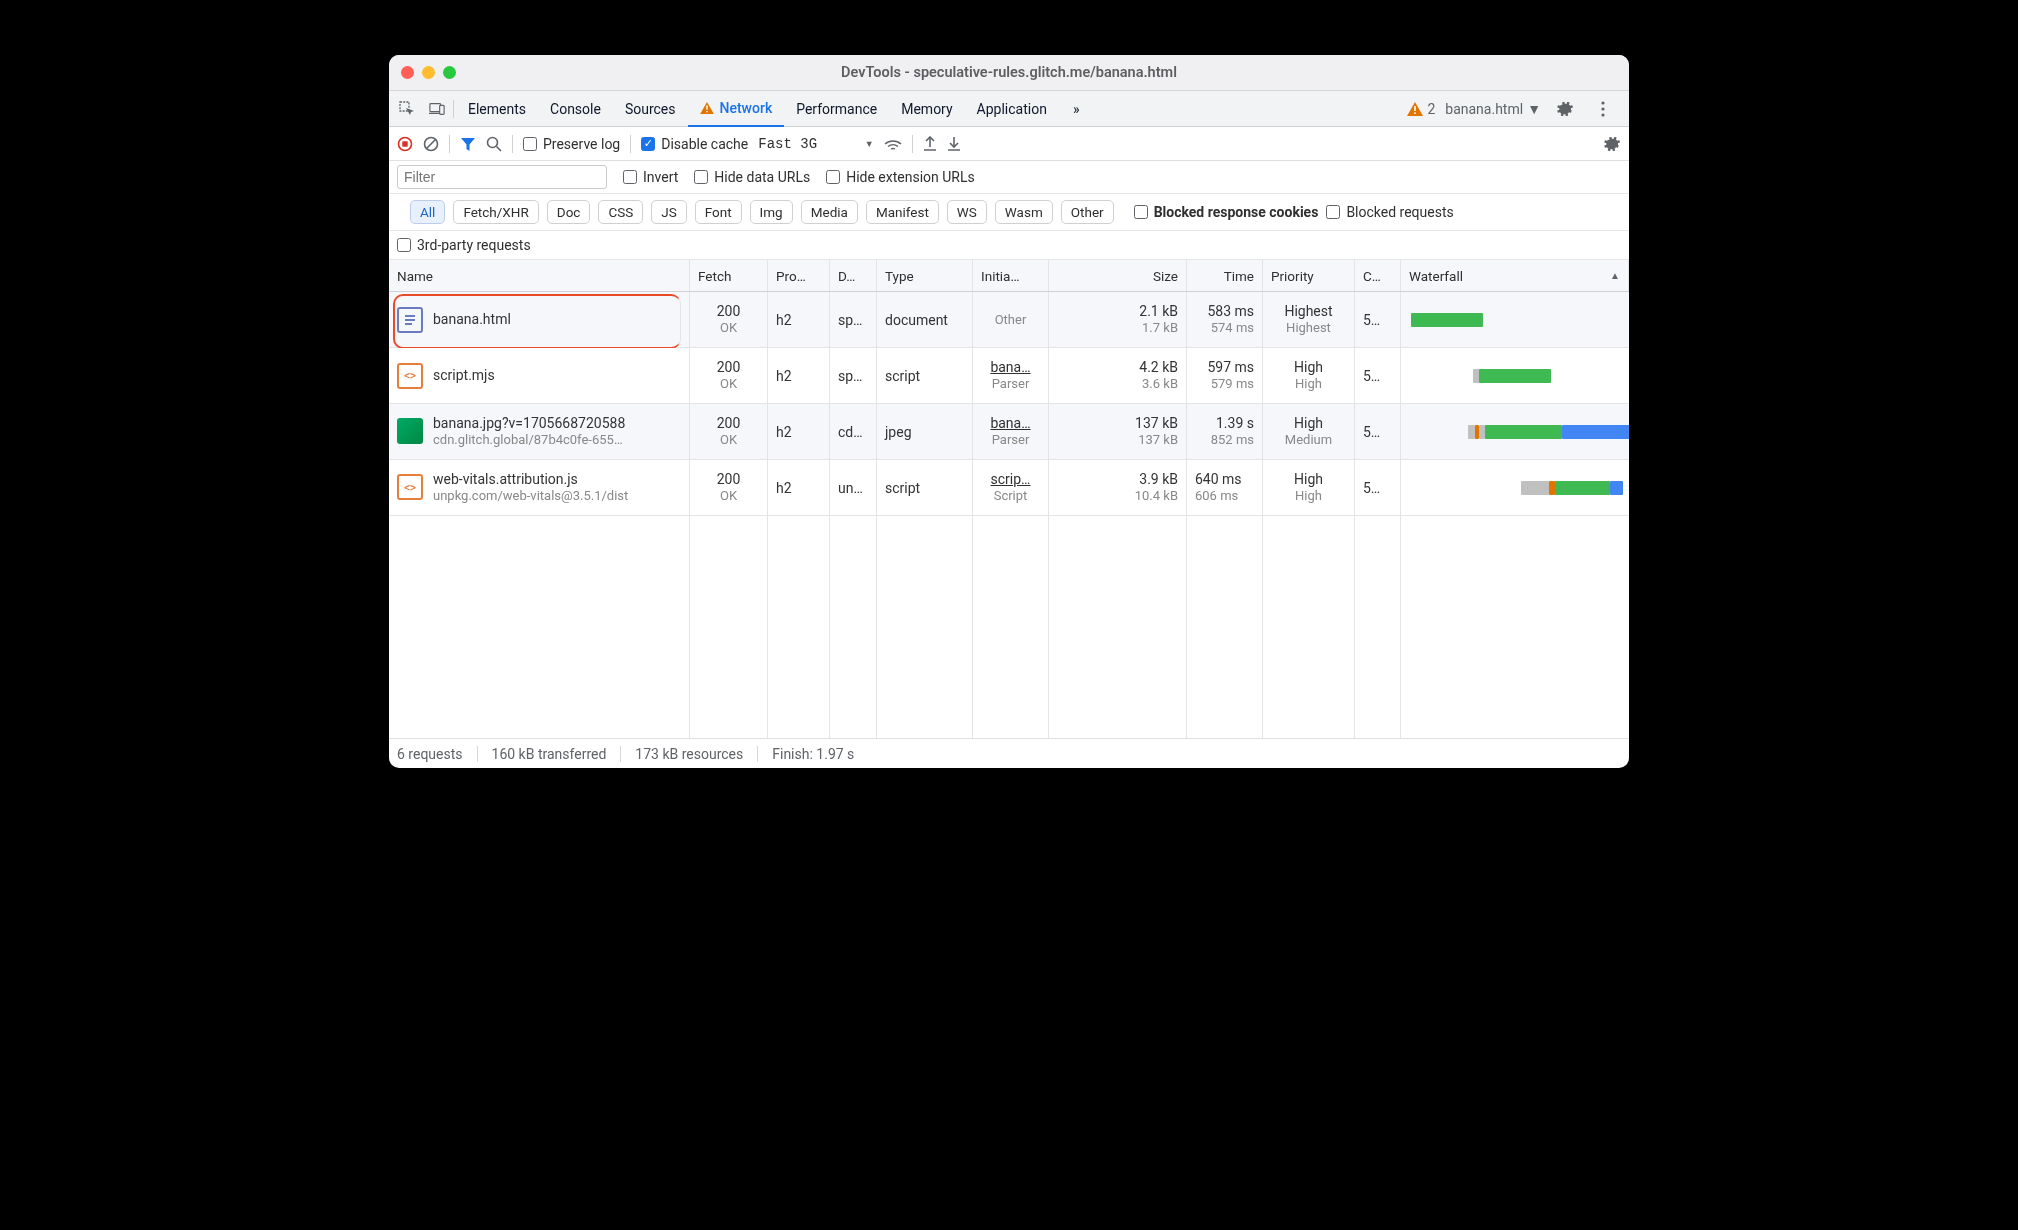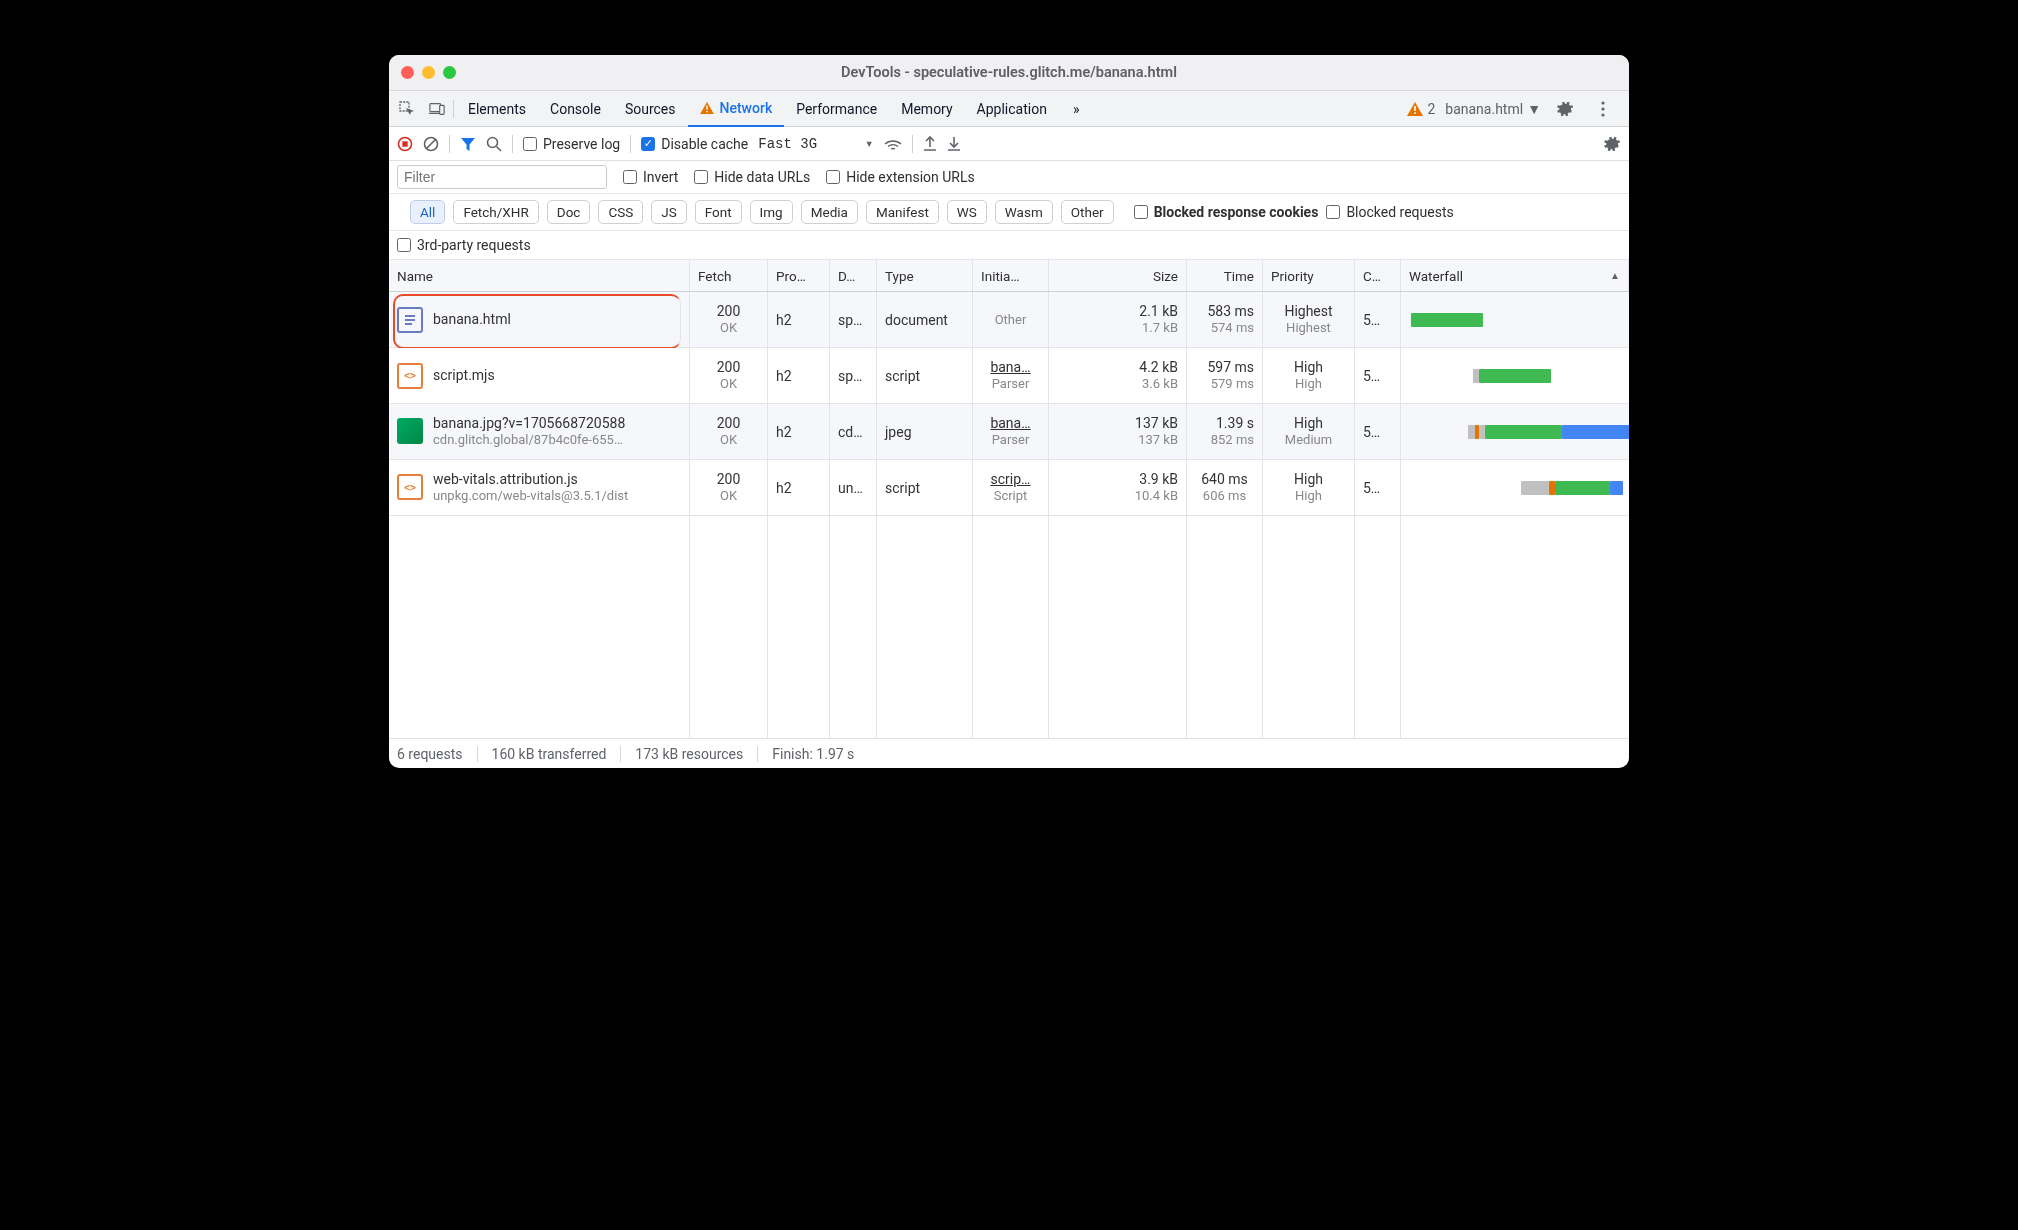--- a/index.html
+++ b/index.html
@@ -528,21 +528,21 @@
         <div class="col-domain">un…</div>
         <div class="col-type">script</div>
         <div class="col-initiator two-line">
           <div><span class="initiator-link">scrip…</span></div>
           <div class="sub">Script</div>
         </div>
         <div class="col-size two-line" style="align-items: flex-end;">
           <div>3.9 kB</div>
           <div class="sub">10.4 kB</div>
         </div>
-        <div class="col-time two-line" style="align-items: center;">
+        <div class="col-time two-line" style="align-items: flex-start;">
           <div>640 ms</div>
           <div class="sub">606 ms</div>
         </div>
         <div class="col-priority two-line">
           <div>High</div>
           <div class="sub">High</div>
         </div>
         <div class="col-conn">5…</div>
         <div class="col-waterfall" style="border-right: none;">
           <div class="wf">

